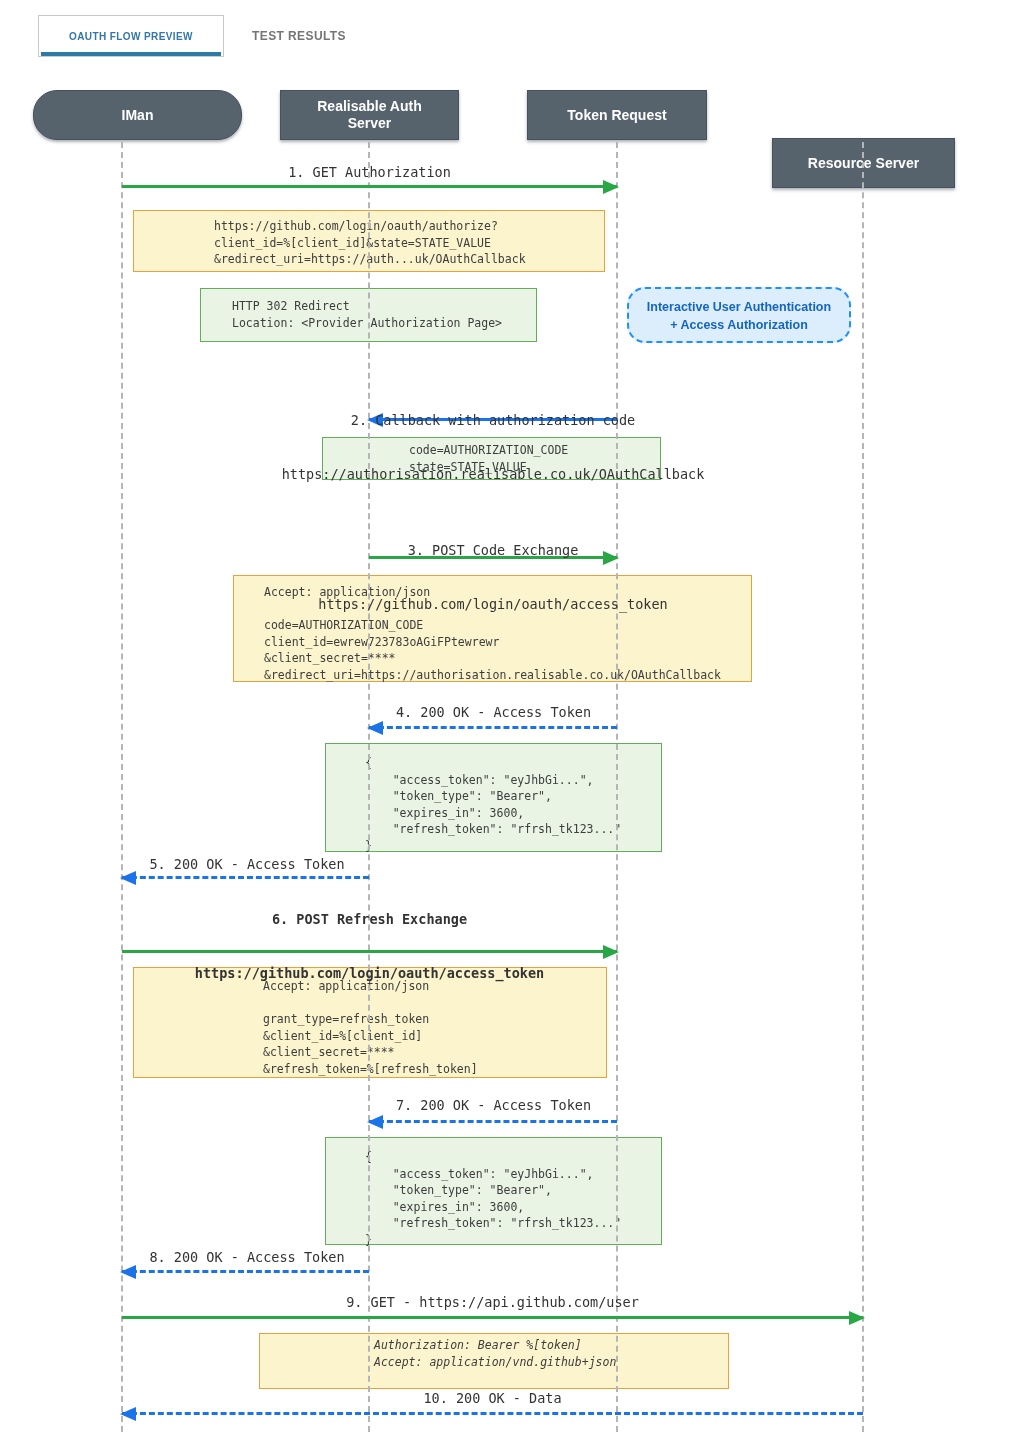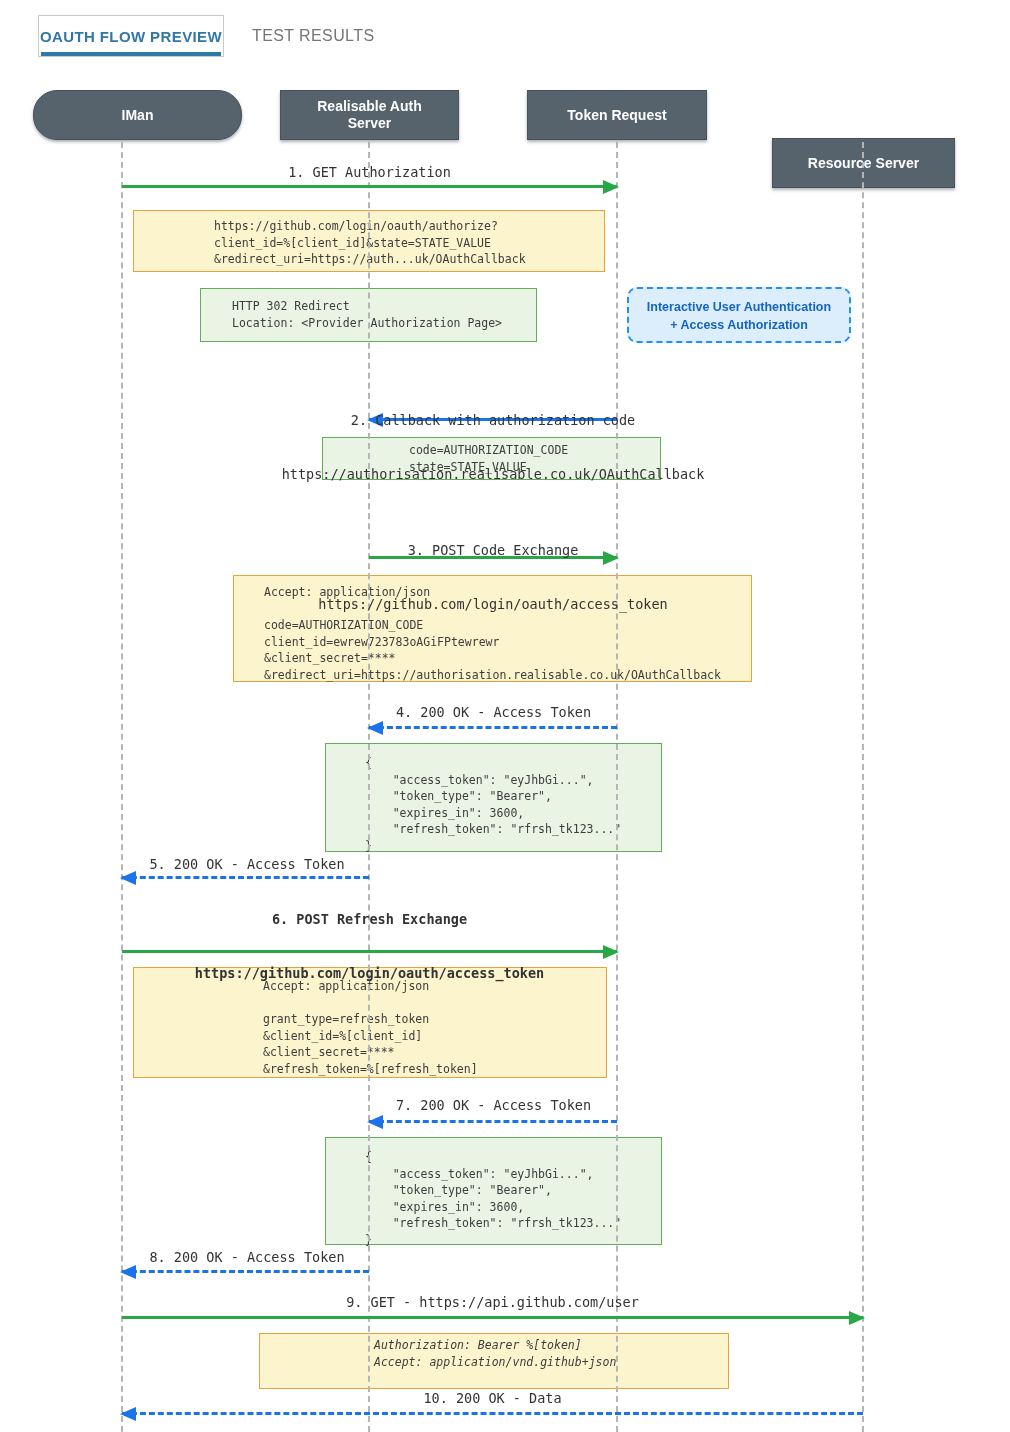--- a/index.html
+++ b/index.html
@@ -2,40 +2,40 @@
 <html><head>
 <meta charset="utf-8">
 <style>
   html,body { margin:0; padding:0; background:#fff; }
   #page { position:relative; width:1010px; height:1432px; background:#fff; overflow:hidden;
           font-family:"Liberation Sans", sans-serif; }
 
   
   .tab-active { position:absolute; left:38px; top:15px; width:186px; height:42px; box-sizing:border-box;
                 background:#fff; border:1px solid #c9c9c9; display:flex; align-items:center; justify-content:center;
-                font-weight:bold; font-size:15px; letter-spacing:.4px; color:#3277a5; cursor:pointer; }
+                font-weight:bold; font-size:10px; letter-spacing:.4px; color:#3277a5; cursor:pointer; }
   .tab-underline { position:absolute; left:2px; right:2px; bottom:0; height:4px; background:#2d7aa6; }
   .tab-inactive { position:absolute; left:252px; top:15px; height:42px; display:flex; align-items:center;
-                  font-weight:normal; font-size:16px; letter-spacing:.4px; color:#757575; cursor:pointer; }
+                  font-weight:bold; font-size:12px; letter-spacing:.4px; color:#757575; cursor:pointer; }
 
   
   .actor { position:absolute; top:90px; height:50px; box-sizing:border-box; background:#56636d;
            border:1px solid #47525a; box-shadow:0 2px 3px rgba(70,80,90,.45); color:#fff;
            font-weight:bold; font-size:14px; line-height:17px; display:flex; align-items:center;
            justify-content:center; text-align:center; z-index:2; padding:0 14px; }
 
   
   .lifeline { position:absolute; top:142px; height:1290px; width:0; border-left:2px dashed #b5b5b5; z-index:4; }
 
   
   .note { position:absolute; box-sizing:border-box; font-family:"DejaVu Sans Mono", monospace;
           font-size:11.5px; line-height:16.5px; color:#3d3d3d; white-space:pre; z-index:3; }
   .note.yellow { background:#fcf4cd; border:1px solid #e9a23b; }
   .note.green  { background:#e9f4e5; border:1px solid #61ad58; }
-  .note.blue   { background:#dceefb; border:2px dashed #1e8fff; border-radius:10px;
+  .note.blue   { background:#dceefb; border:2px dashed #1e8fff; border-radius:18px;
                  font-family:"Liberation Sans", sans-serif; font-weight:bold; font-size:12.5px; line-height:18px;
                  color:#1565c0; text-align:center; white-space:pre-line; }
 
   
   .msg-label { position:absolute; font-family:"DejaVu Sans Mono", monospace; font-size:13.5px; line-height:18px;
                color:#333; text-align:center; z-index:6; white-space:pre; }
 
   
   .arrow { position:absolute; height:0; border-top-width:3px; border-top-color:currentColor; z-index:5; }
   .arrow.solid  { border-top-style:solid; }

